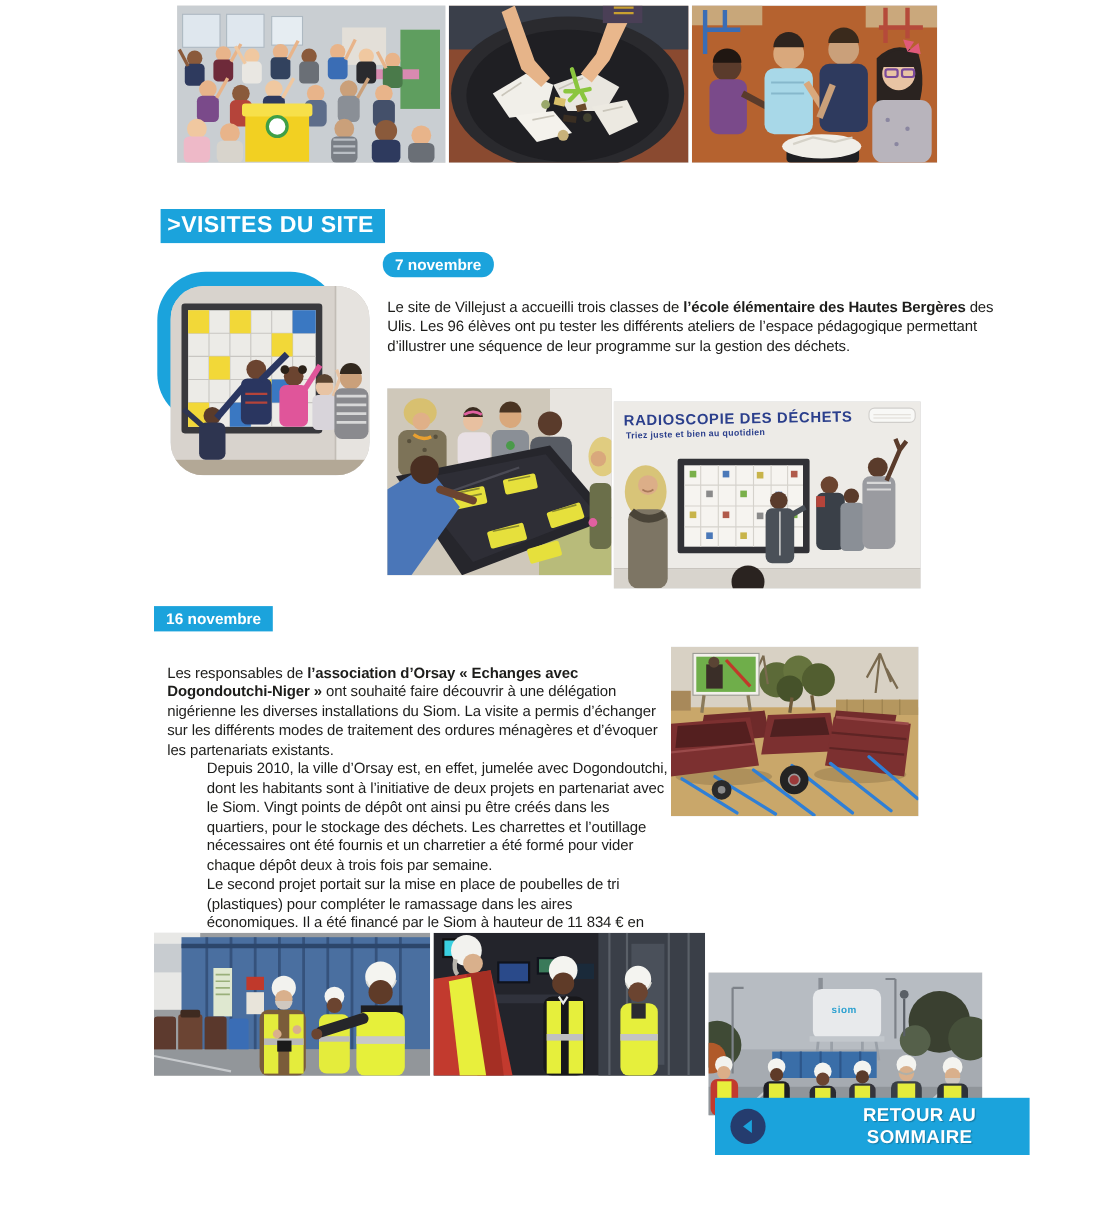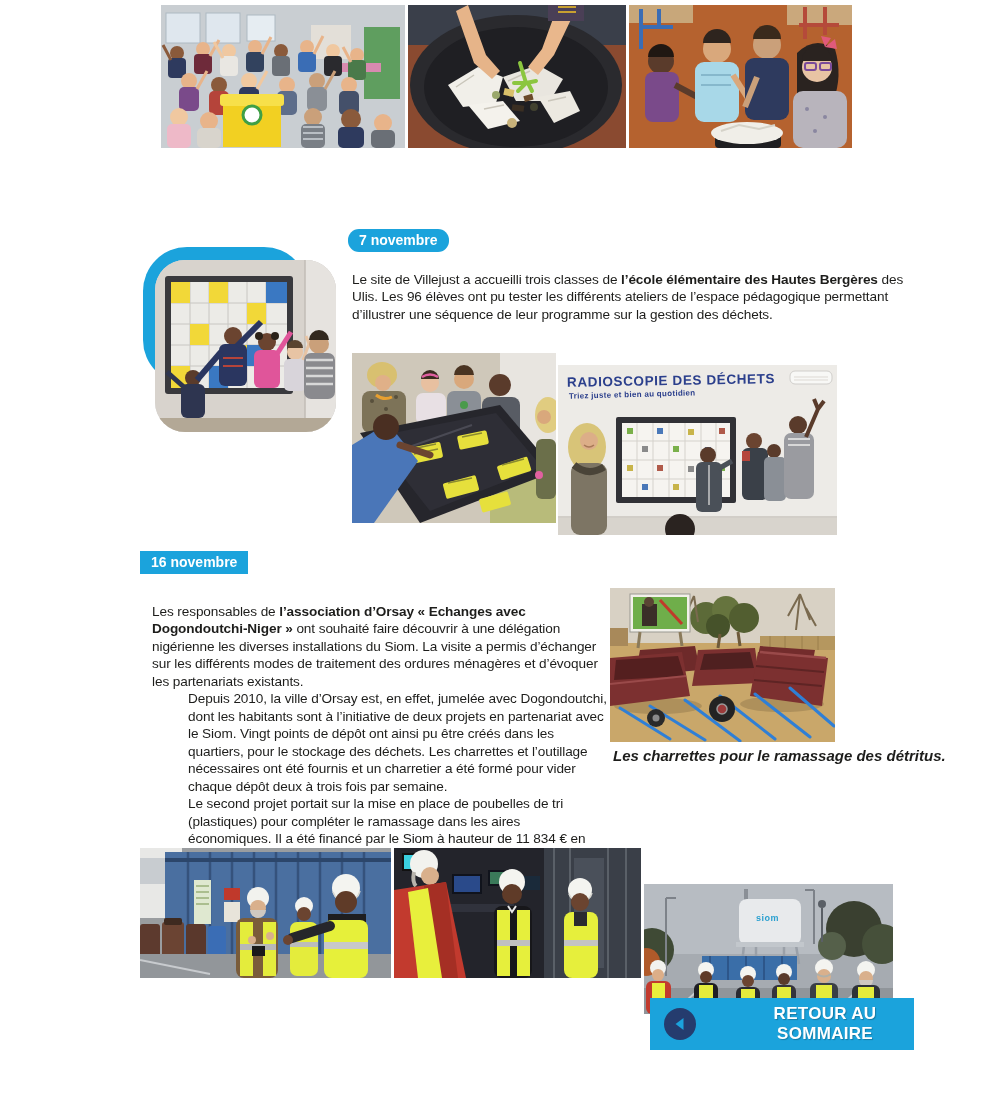--- a/index.html
+++ b/index.html
@@ -48,21 +48,21 @@
     position:absolute; left:11px; top:25px;
     color:#2b3f8c; font-weight:bold; font-size:8px; letter-spacing:.3px;
     transform:rotate(-1.5deg); white-space:nowrap;
   }
   .siom-label {
     position:absolute; left:112px; top:29px;
     color:#2aa0d0; font-weight:bold; font-size:9px; letter-spacing:.5px;
   }
 
   .back-btn {
-    position:absolute; left:650px; top:998px; width:264px; height:52px;
+    position:absolute; left:650px; top:998px; width:286px; height:52px;
     background:#1ba3dc; border:none; cursor:pointer;
     display:flex; align-items:center; padding:0;
   }
   .back-circle {
     width:32px; height:32px; border-radius:50%; background:#253c6e;
     margin-left:14px; flex:0 0 auto;
     display:flex; align-items:center; justify-content:center;
   }
   .back-circle svg { width:16px; height:16px; display:block; }
   .back-label {
@@ -259,20 +259,21 @@
           <circle cx="196" cy="112" r="2" fill="#8a86a0"></circle>
           <circle cx="186" cy="126" r="2" fill="#8a86a0"></circle>
       </g>
 
       <rect x="86" y="124" width="66" height="19" rx="4" fill="#1f1f22"></rect>
       <ellipse cx="118" cy="128" rx="36" ry="11" fill="#f0eee8"></ellipse>
       <path d="M92 126 L110 120 L130 124 L146 120" stroke="#d5d2c8" stroke-width="2" fill="none"></path>
     </svg>
   </div>
 
+  <div class="section-title">&gt;VISITES DU SITE</div>
 
   <div class="badge badge-7nov">7 novembre</div>
 
   <p class="para para-1"><span>Le site de Villejust a accueilli trois classes de </span><b>l’école élémentaire des Hautes Bergères</b><span> des Ulis. Les 96 élèves ont pu tester les différents ateliers de l’espace pédagogique permettant d’illustrer une séquence de leur programme sur la gestion des déchets.</span></p>
 
   <div class="blue-blob"></div>
   <div class="photo rounded-photo">
     <svg viewBox="0 0 181 172" preserveAspectRatio="none">
       <rect width="181" height="172" fill="#d8d3cd"></rect>
       <rect x="150" y="0" width="31" height="172" fill="#e6e3df"></rect>
@@ -512,21 +513,20 @@
           <path d="M145 106 L200 149"></path>
           <path d="M180 100 L224 138"></path>
         </g>
         <circle cx="112" cy="121" r="13" fill="#232323"></circle>
         <circle cx="112" cy="121" r="5" fill="#9a3a3a" stroke="#9a9a9a" stroke-width="1.5"></circle>
         <circle cx="46" cy="130" r="9" fill="#2a2a2a"></circle>
         <circle cx="46" cy="130" r="3.5" fill="#8a8a8a"></circle>
       </g>
     </svg>
   </div>
-  <div class="caption">Les charrettes pour le ramassage des détritus.</div>
 
   <div class="photo" style="left:140px; top:848px; width:251px; height:130px;">
     <svg viewBox="0 0 251 130" preserveAspectRatio="none">
       <rect width="251" height="130" fill="#9a9da0"></rect>
       <rect x="0" y="0" width="42" height="70" fill="#e8e8e6"></rect>
       <rect x="0" y="10" width="28" height="26" fill="#c8ccd0"></rect>
 
       <rect x="25" y="4" width="226" height="102" fill="#4a6fa0"></rect>
       <g stroke="#35527c" stroke-width="2.5">
         <path d="M48 4 v102 M70 4 v102 M92 4 v102 M114 4 v102 M136 4 v102 M158 4 v102 M180 4 v102 M202 4 v102 M224 4 v102"></path>

